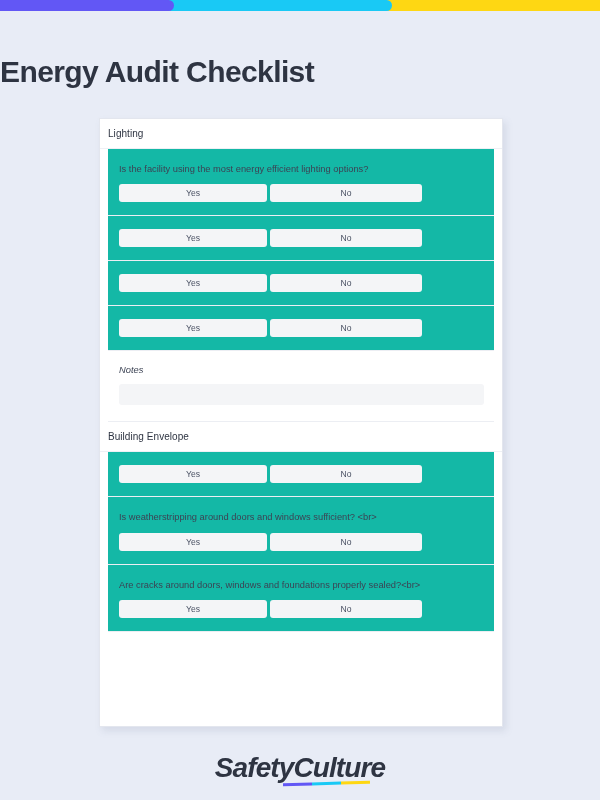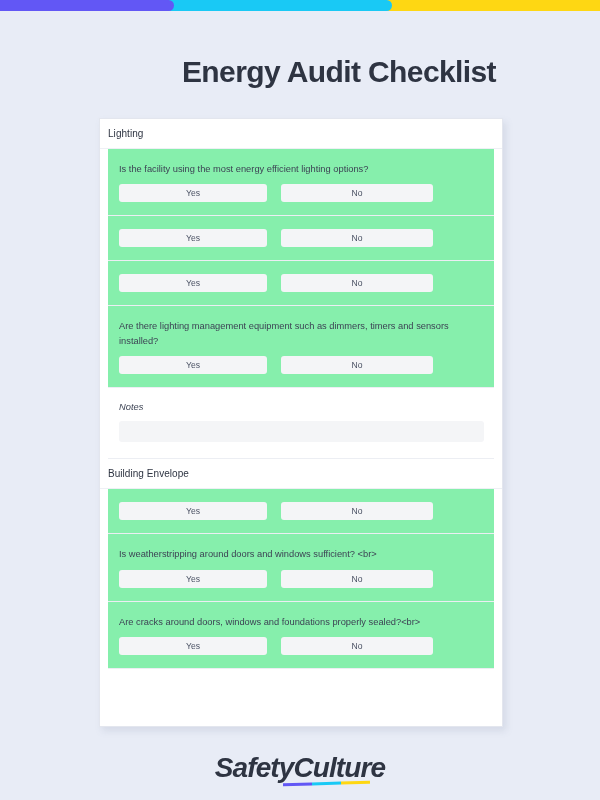--- a/index.html
+++ b/index.html
@@ -31,21 +31,21 @@
   .topbar .seg-purple { left: 0;     width: 174px; background: #6257f5; z-index: 3; }
   .topbar .seg-cyan   { left: 168px; width: 224px; background: #19c9f5; z-index: 2; }
   .topbar .seg-yellow { left: 386px; width: 214px; background: #fed713; z-index: 1; border-radius: 0; }
 
   
   .page-title {
     position: absolute;
     top: 55px;
     left: 0;
     width: 496px;
-    text-align: right;
+    text-align: left;
     font-size: 30px;
     font-weight: bold;
     letter-spacing: -0.6px;
     color: #2e3442;
   }
 
   
   .doc-card {
     position: absolute;
     left: 99px;
@@ -72,34 +72,34 @@
   }
 
   
   .q-card {
     box-sizing: border-box;
     margin: 0 8px;
     border: 1px solid #eceef3;
     border-top: none;
     border-left: none;
     border-right: none;
-    background: #86efac;
+    background: #14b8a6;
     padding: 13px 11px 13px 11px;
   }
   .q-card + .q-card { }
   .q-text {
     font-size: 9.3px;
     color: #3c4354;
     line-height: 1.55;
     margin-bottom: 8px;
     max-width: 330px;
   }
   .q-options {
     display: flex;
-    gap: 14px;
+    gap: 3px;
   }
   .opt {
     box-sizing: border-box;
     height: 18px;
     line-height: 18px;
     background: #f4f5f7;
     border-radius: 3px;
     font-size: 8.6px;
     color: #4b5264;
     text-align: center;
@@ -194,21 +194,20 @@
   </div>
 
   <div class="q-card">
     <div class="q-options">
       <div class="opt opt-yes">Yes</div>
       <div class="opt opt-no">No</div>
     </div>
   </div>
 
   <div class="q-card">
-    <div class="q-text">Are there lighting management equipment such as dimmers, timers and sensors installed?</div>
     <div class="q-options">
       <div class="opt opt-yes">Yes</div>
       <div class="opt opt-no">No</div>
     </div>
   </div>
 
   <div class="notes-card">
     <div class="notes-label">Notes</div>
     <input class="notes-input" type="text" value="" style="">
   </div>

